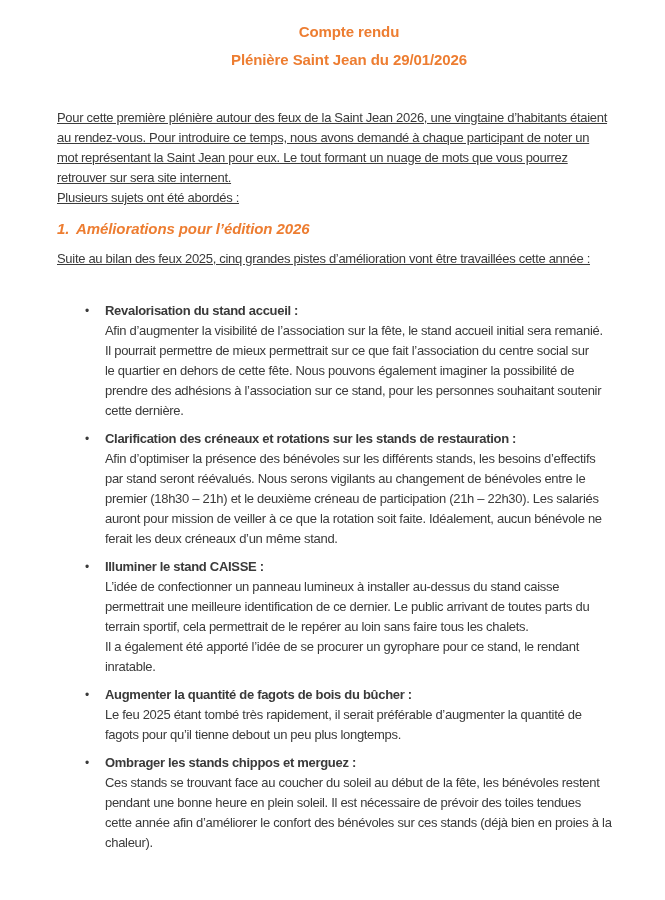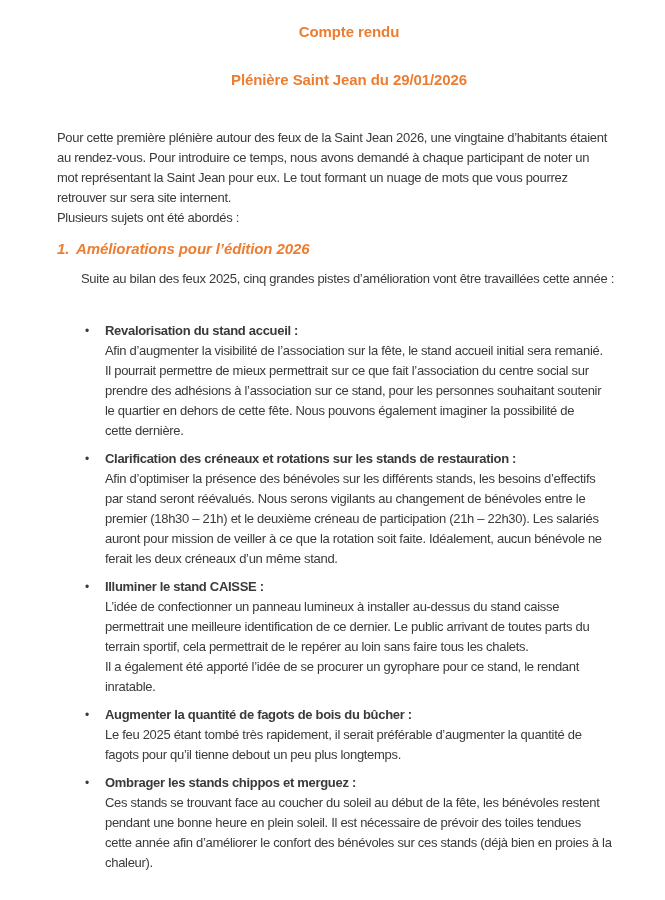--- a/index.html
+++ b/index.html
@@ -17,37 +17,37 @@
   }
   .doc-title {
     text-align:center;
     color:#ED7D31;
     font-weight:bold;
     font-size:15px;
     line-height:20px;
     letter-spacing:-0.1px;
     margin-left:-7px; 
   }
-  .doc-subtitle { margin-top:28px; }
-  .para { line-height:20px; }
+  .doc-subtitle { margin-top:8px; }
+  .para { line-height:20px;text-decoration:underline; }
   .para > div, .bullet-body > div { line-height:20px; white-space:nowrap; }
   .intro { margin-top:38px; }
   .lead { white-space:nowrap; }
   .section-heading {
     margin-top:10px;
     display:flex;
     color:#ED7D31;
     font-weight:bold;
     font-style:italic;
     font-size:15px;
     line-height:21px;
     letter-spacing:-0.1px;
   }
   .section-number { width:19px; flex:0 0 19px; }
-  .section-lead { margin-top:10px; white-space:nowrap;margin-left:24px; }
+  .section-lead { margin-top:10px; white-space:nowrap; }
   .bullets { margin-top:32px; list-style:none; }
   .bullet { display:flex; margin-bottom:8px; }
   .marker {
     flex:0 0 20px;
     width:20px;
     margin-left:28px;
     line-height:20px;
     font-size:12px;
     color:#3a3a3a;
   }
@@ -83,22 +83,22 @@
 
   <ul class="bullets">
 
     <li class="bullet">
       <span class="marker">•</span>
       <div class="bullet-content">
         <div class="bullet-title">Revalorisation du stand accueil :</div>
         <div class="bullet-body">
             <div>Afin d’augmenter la visibilité de l’association sur la fête, le stand accueil initial sera remanié.</div>
             <div>Il pourrait permettre de mieux permettrait sur ce que fait l’association du centre social sur</div>
+            <div>le quartier en dehors de cette fête. Nous pouvons également imaginer la possibilité de</div>
             <div>prendre des adhésions à l’association sur ce stand, pour les personnes souhaitant soutenir</div>
-            <div>le quartier en dehors de cette fête. Nous pouvons également imaginer la possibilité de</div>
             <div>cette dernière.</div>
           </div>
       </div>
     </li>
 
     <li class="bullet">
       <span class="marker">•</span>
       <div class="bullet-content">
         <div class="bullet-title">Clarification des créneaux et rotations sur les stands de restauration :</div>
         <div class="bullet-body">

